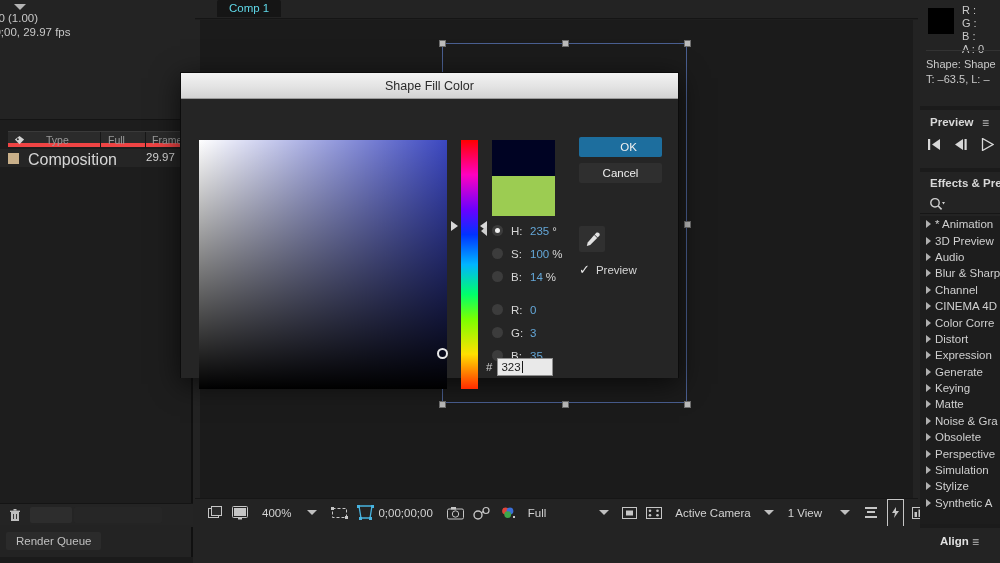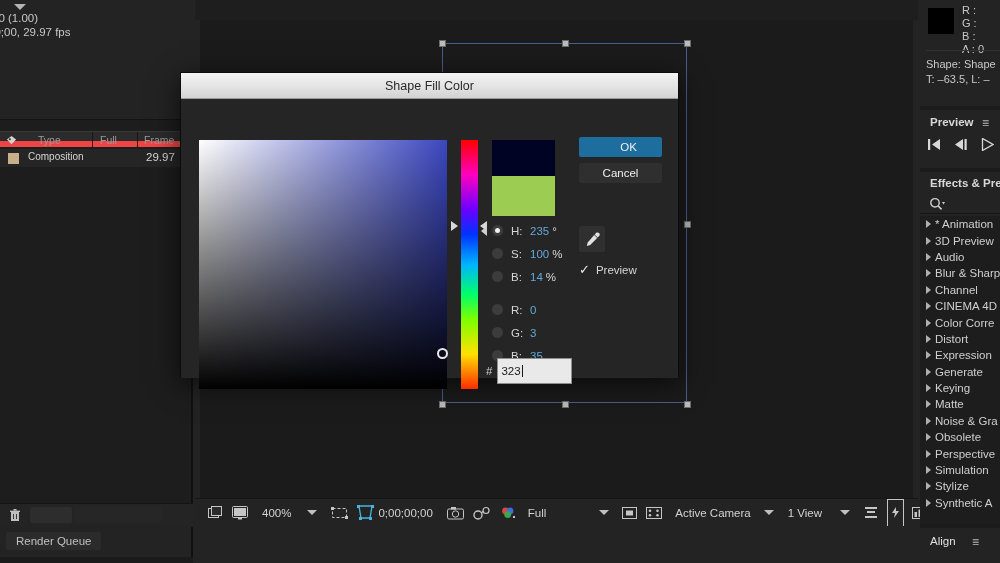--- a/index.html
+++ b/index.html
@@ -22,36 +22,36 @@
   }
   .proj-caret {
     position: absolute; left: 14px; top: 4px; width: 0; height: 0;
     border-left: 6px solid transparent; border-right: 6px solid transparent;
     border-top: 6px solid #b4b4b4;
   }
   .proj-meta1 { position: absolute; left: -8px; top: 12px; font-size: 11.5px; color: #c8c8c8; white-space: nowrap; }
   .proj-meta2 { position: absolute; left: -12px; top: 26px; font-size: 11.5px; color: #c8c8c8; white-space: nowrap; }
 
   .proj-colhead {
-    position: absolute; left: 0; top: 131px; width: 193px; height: 16px;
-    background: #2b2b2b; border-top: 1px solid #3a3a3a; border-bottom: 6px solid #ef4444;
+    position: absolute; left: 8px; top: 131px; width: 193px; height: 16px;
+    background: #2b2b2b; border-top: 1px solid #3a3a3a; border-bottom: 4px solid #ef4444;
   }
   .tag-icon { position: absolute; left: 6px; top: 3px; width: 11px; height: 11px; }
   .col-h { position: absolute; top: 2px; font-size: 10.5px; color: #9a9a9a; }
   .col-type { left: 38px; }
   .col-size { left: 100px; }
   .col-frame { left: 144px; }
   .colsep { position: absolute; top: 0; width: 1px; height: 16px; background: #171717; }
 
   .proj-row {
     position: absolute; left: 0; top: 149px; width: 193px; height: 18px;
     background: #252525;
   }
   .row-swatch { position: absolute; left: 8px; top: 4px; width: 11px; height: 11px; background: #c9b08a; }
-  .row-type { position: absolute; left: 28px; top: 2px; font-size: 10px; color: #d6d6d6; }
+  .row-type { position: absolute; left: 28px; top: 2px; font-size: 16px; color: #d6d6d6; }
   .row-frame { position: absolute; left: 146px; top: 2px; font-size: 11.5px; color: #d6d6d6; text-align: center; }
 
   .proj-footer {
     position: absolute; left: 0; bottom: 0; width: 193px; height: 22px;
     background: #242424; border-top: 1px solid #141414;
   }
   .trash { position: absolute; left: 8px; top: 4px; width: 14px; height: 14px; }
   .footer-slab { position: absolute; top: 3px; height: 16px; background: #2d2d2d; border-radius: 2px; }
 
   
@@ -122,21 +122,21 @@
 
   .fx-panel { top: 172px; height: 352px; }
   .fx-title { position: absolute; left: 10px; top: 5px; font-size: 11.5px; color: #d8d8d8; font-weight: bold; white-space: nowrap; }
   .fx-search { position: absolute; left: 0; top: 22px; width: 80px; height: 20px; background: #232323; border-bottom: 1px solid #161616; }
   .fx-list { position: absolute; left: 0; top: 44px; width: 80px; height: 308px; background: #1d1d1d; overflow: hidden; }
   .fx-item { height: 16.4px; display: flex; align-items: center; padding-left: 6px; text-align: center; }
   .fx-arrow { width: 0; height: 0; border-top: 4px solid transparent; border-bottom: 4px solid transparent; border-left: 5px solid #b0b0b0; margin-right: 4px; flex: none; }
   .fx-name { font-size: 11.5px; color: #cfcfcf; white-space: nowrap; }
 
   .align-panel { top: 528px; height: 35px; }
-  .al-title { position: absolute; left: 10px; top: 7px; font-size: 11.5px; color: #e0e0e0; font-weight: normal; }
+  .al-title { position: absolute; left: 20px; top: 7px; font-size: 11.5px; color: #e0e0e0; font-weight: bold; }
   .al-menu { position: absolute; left: 52px; top: 7px; font-size: 12px; color: #bdbdbd; }
 
   
   .dialog {
     position: absolute; left: 180px; top: 72px; width: 499px; height: 306px;
     background: #252525; border: 1px solid #0c0c0c;
     box-shadow: 0 6px 26px rgba(0,0,0,.65);
   }
   .dlg-title {
     height: 26px; width: 100%;
@@ -191,22 +191,22 @@
   .fld-unit { font-size: 11.5px; color: #d6d6d6; margin-left: 3px; }
   .fld-tri {
     position: absolute; left: -11px; top: 7px; width: 0; height: 0;
     border-top: 5px solid transparent; border-bottom: 5px solid transparent; border-right: 6px solid #cfcfcf;
   }
   .gap { height: 10px; }
 
   .hexrow { position: absolute; left: 305px; top: 259px; display: flex; align-items: center; }
   .hex-hash { font-size: 11.5px; color: #cfcfcf; margin-right: 5px; }
   .hex-input {
-    width: 75px; height: 18px; background: #e9e9e9; border: 1px solid #8e8e8e;
-    font-size: 11.5px; color: #1a1a1a; padding: 12px 3px; font-family: "Liberation Sans", sans-serif;
+    width: 56px; height: 18px; background: #e9e9e9; border: 1px solid #8e8e8e;
+    font-size: 11.5px; color: #1a1a1a; padding: 4px 3px; font-family: "Liberation Sans", sans-serif;
     display: flex; align-items: center;
   }
   .caretbar { width: 1px; height: 12px; background: #1a1a1a; margin-left: 1px; }
 
   .eyedrop {
     position: absolute; left: 398px; top: 127px; width: 26px; height: 26px;
     background: #303030; border-radius: 2px;
     display: flex; align-items: center; justify-content: center;
   }
   .prevchk { position: absolute; left: 398px; top: 163px; display: flex; align-items: center; }
@@ -263,20 +263,23 @@
       <div class="footer-slab" style="left:74px; width:88px; background:#262626;"></div>
     </div>
   </div>
 
   <div class="renderq-bar">
     <div class="renderq-tab">Render Queue</div>
     <div class="renderq-under"></div>
   </div>
 
   <div class="comp-area">
+    <div class="comp-tabbar">
+      <div class="comp-tab">Comp 1</div>
+    </div>
 
     <div class="comp-canvas">
       <div class="comp-stage">
         <div class="sel-box">
           <div class="handle" style="left:-4px; top:-4px;"></div>
           <div class="handle" style="left:119px; top:-4px;"></div>
           <div class="handle" style="left:241px; top:-4px;"></div>
           <div class="handle" style="left:-4px; top:177px;"></div>
           <div class="handle" style="left:241px; top:177px;"></div>
           <div class="handle" style="left:-4px; top:357px;"></div>

